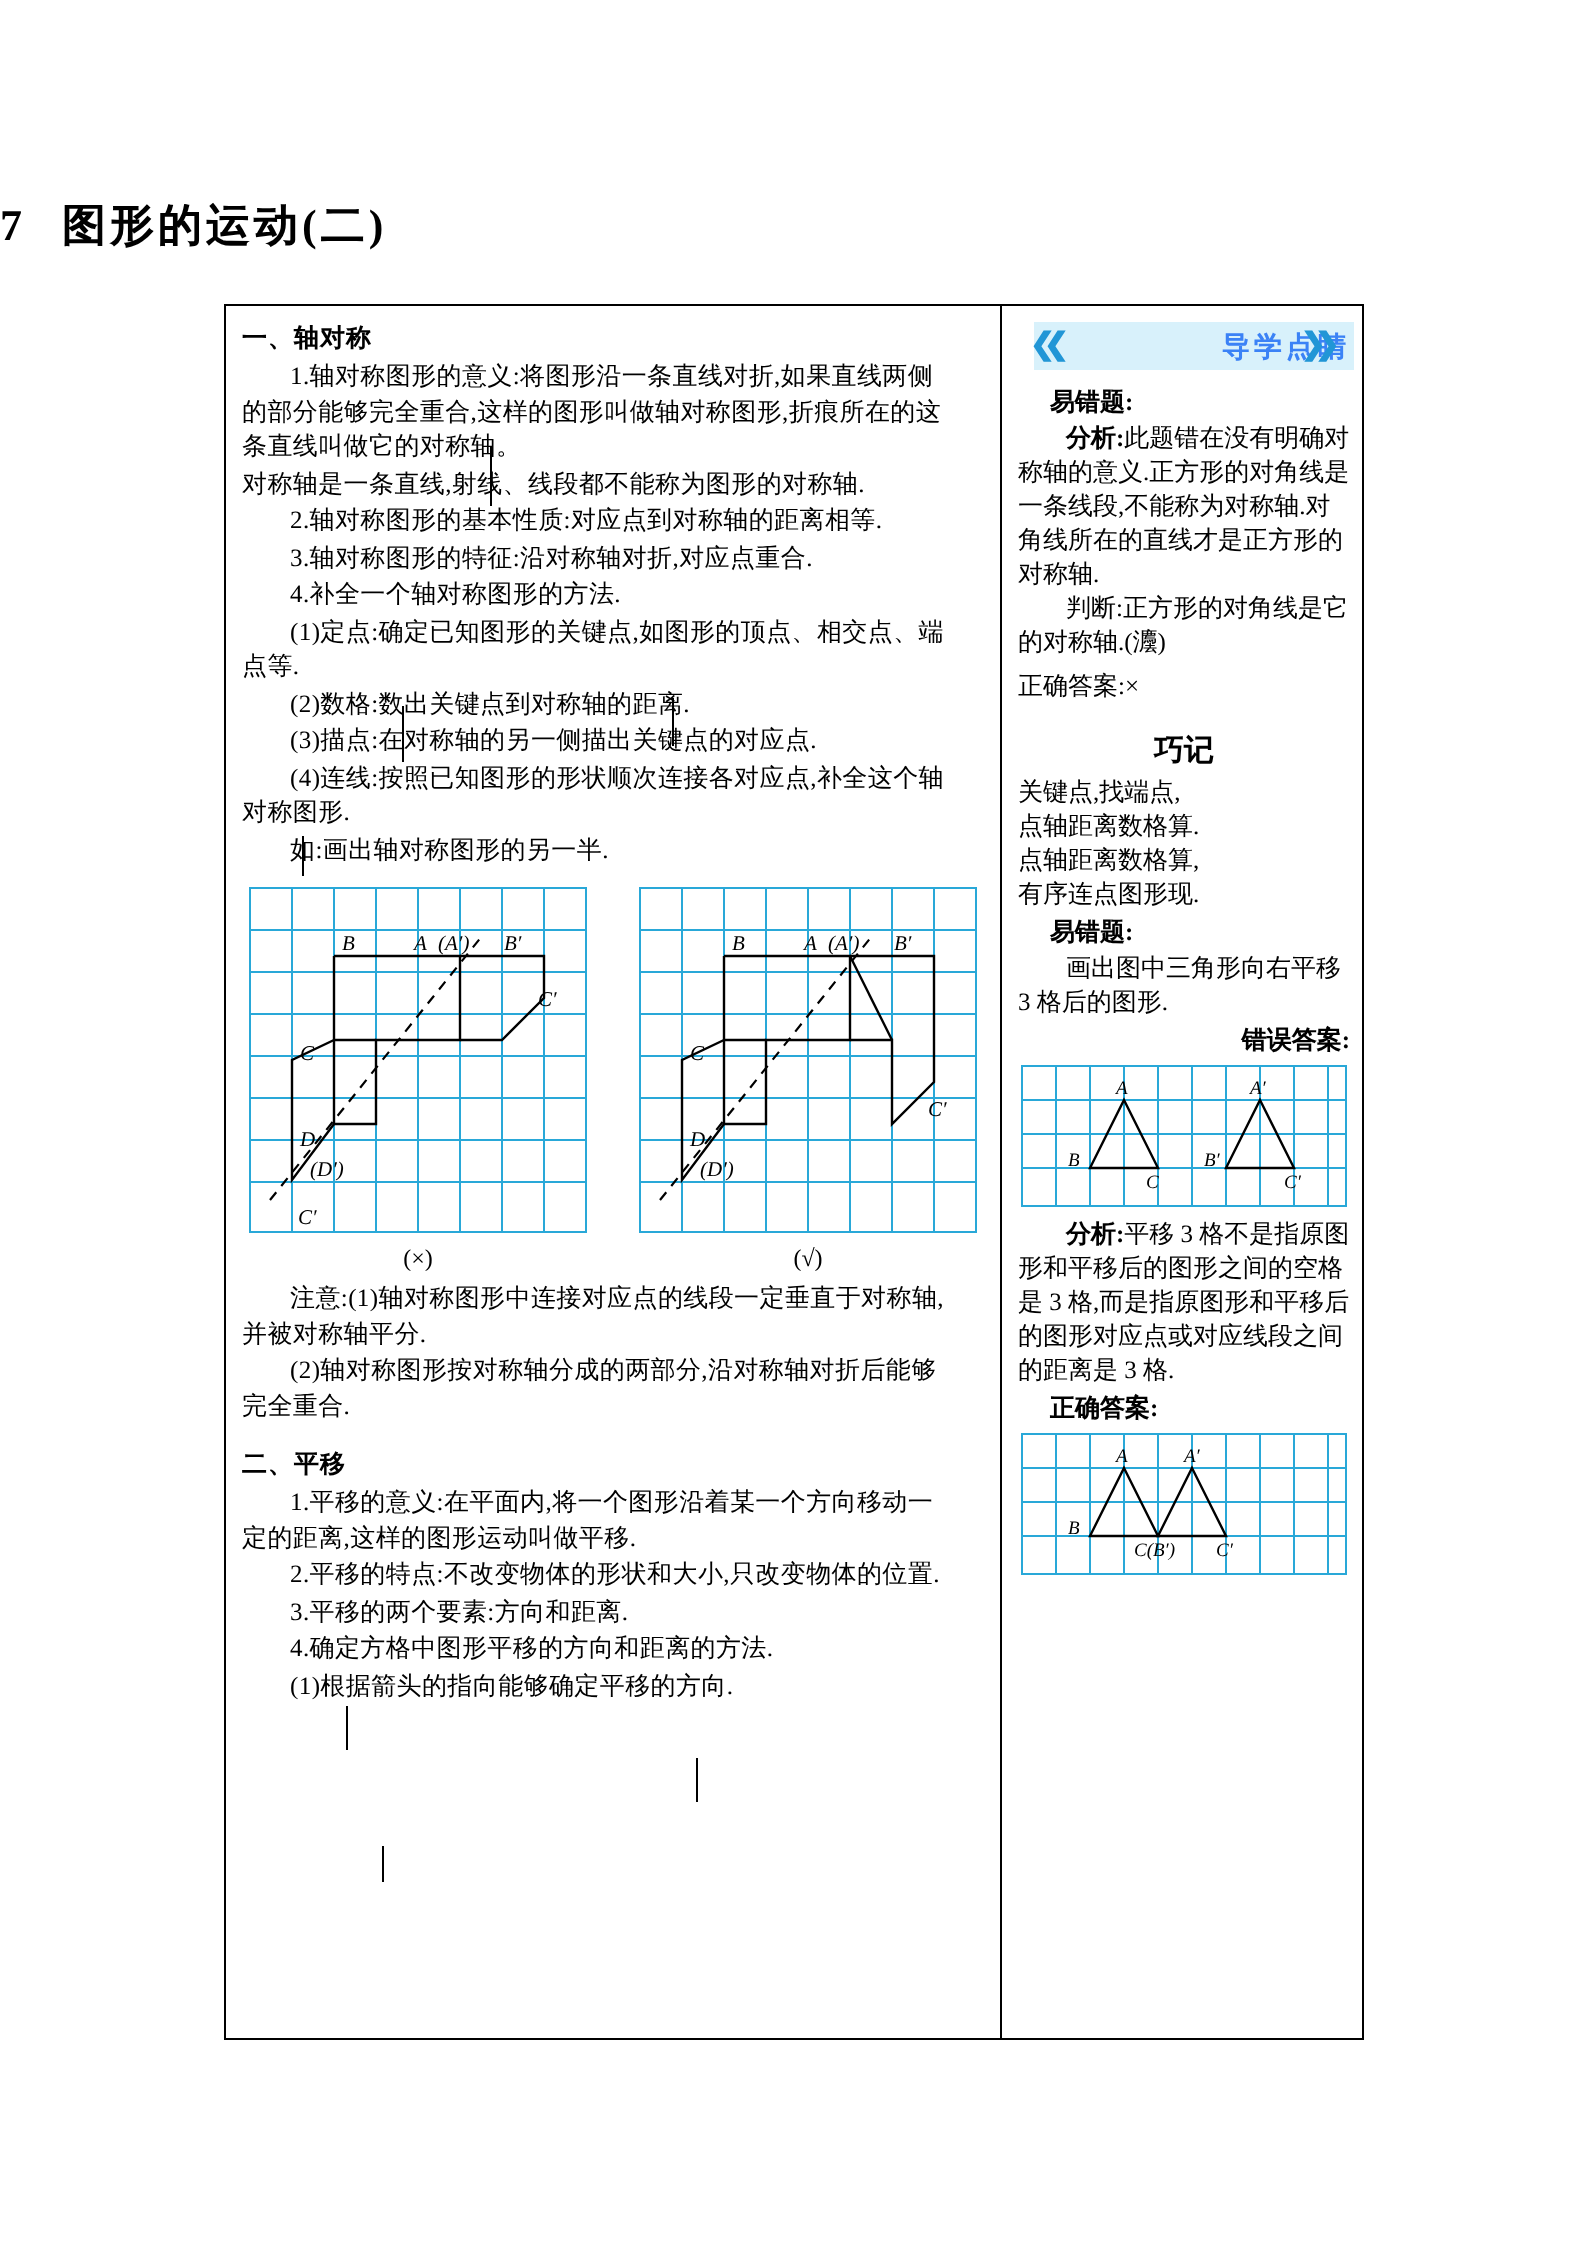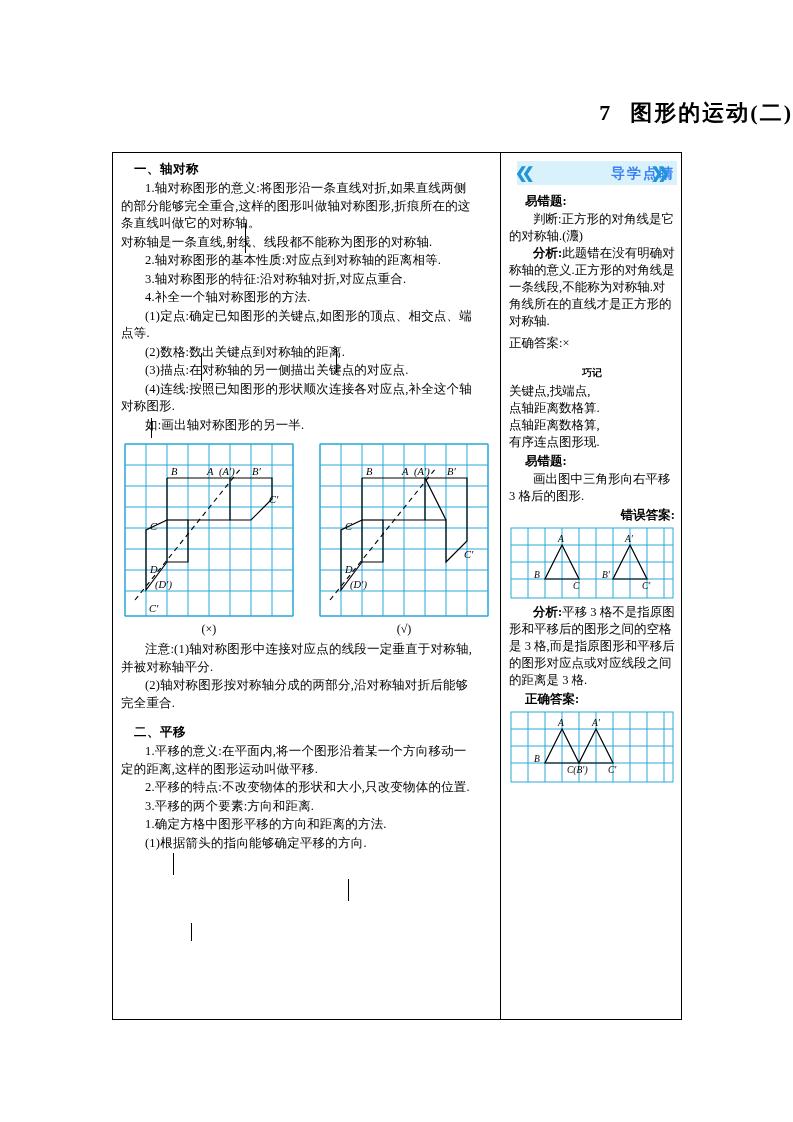--- a/index.html
+++ b/index.html
@@ -18,21 +18,21 @@
     position: relative;
     width: 793px;
     height: 1122px;
     box-sizing: border-box;
   }
   .page-title {
     position: absolute;
     top: 98px;
     left: 0;
     width: 793px;
-    text-align: right;
+    text-align: left;
     font-size: 22px;
     font-weight: bold;
     letter-spacing: 2px;
     font-family: "Liberation Serif", serif;
   }
   .page-title .num {
     margin-right: 18px;
   }
   .frame {
     position: absolute;
@@ -55,21 +55,21 @@
   .right-col {
     width: 180px;
     box-sizing: border-box;
     padding: 6px 6px 0 8px;
     position: relative;
     overflow: hidden;
   }
   .h-sec {
     font-weight: bold;
     font-size: 12.5px;
-    margin: 2px 0 2px 13px;
+    margin: 2px 0 2px 0;
     letter-spacing: 0.5px;
   }
   p.line {
     margin: 0 16px 1px 0;
     font-size: 12.5px;
     line-height: 17.5px;
     text-indent: 24px;
     letter-spacing: 0.2px;
   }
   p.noind {
@@ -126,21 +126,21 @@
     font-size: 12.5px;
     line-height: 17px;
     text-indent: 0;
   }
   p.rind {
     text-indent: 24px;
   }
   .qiaoji-title {
     text-align: center;
     font-weight: bold;
-    font-size: 10px;
+    font-size: 15px;
     margin: 14px 0 3px 0;
   }
   .ans-line {
     font-weight: normal;
     font-size: 12.5px;
     margin: 5px 0 3px 0;
   }
   
   .fig-row {
     display: flex;
@@ -297,21 +297,21 @@
         <span>(√)</span>
       </div>
 
       <p class="line" style="margin-top:4px">注意:(1)轴对称图形中连接对应点的线段一定垂直于对称轴,并被对称轴平分.</p>
       <p class="line">(2)轴对称图形按对称轴分成的两部分,沿对称轴对折后能够完全重合.</p>
 
       <div class="h-sec" style="margin-top:12px">二、平移</div>
       <p class="line">1.平移的意义:在平面内,将一个图形沿着某一个方向移动一定的距离,这样的图形运动叫做平移.</p>
       <p class="line">2.平移的特点:不改变物体的形状和大小,只改变物体的位置.</p>
       <p class="line">3.平移的两个要素:方向和距离.</p>
-      <p class="line">1.确定方格中图形平移的方向和距离的方法.</p>
+      <p class="line">4.确定方格中图形平移的方向和距离的方法.</p>
       <p class="line">(1)根据箭头的指向能够确定平移的方向.</p>
 
       <div class="stroke" style="left:132px; top:70px; height:30px;"></div>
       <div class="stroke" style="left:38px; top:265px; height:20px;"></div>
       <div class="stroke" style="left:88px; top:200px; height:28px;"></div>
       <div class="stroke" style="left:223px; top:196px; height:24px;"></div>
       <div class="stroke" style="left:60px; top:700px; height:22px;"></div>
       <div class="stroke" style="left:235px; top:726px; height:22px;"></div>
       <div class="stroke" style="left:78px; top:770px; height:18px;"></div>
     </div>
@@ -320,22 +320,22 @@
       <div class="dx-banner">
         <div class="dx-band"></div>
         <span class="chev l1">❮</span>
         <span class="chev l2">❮</span>
         <span class="chev r1">❯</span>
         <span class="chev r2">❯</span>
         <div class="dx-text">导学点睛</div>
       </div>
 
       <div class="r-lbl">易错题:</div>
+      <p class="rline rind"><b>分析:</b><span>此题错在没有明确对称轴的意义.正方形的对角线是一条线段,不能称为对称轴.对角线所在的直线才是正方形的对称轴.</span></p>
       <p class="rline rind">判断:正方形的对角线是它的对称轴.(灋)</p>
-      <p class="rline rind"><b>分析:</b><span>此题错在没有明确对称轴的意义.正方形的对角线是一条线段,不能称为对称轴.对角线所在的直线才是正方形的对称轴.</span></p>
       <div class="ans-line">正确答案:×</div>
 
       <div class="qiaoji-title">巧记</div>
       <p class="rline">关键点,找端点,</p>
       <p class="rline">点轴距离数格算.</p>
       <p class="rline">点轴距离数格算,</p>
       <p class="rline">有序连点图形现.</p>
 
       <div class="r-lbl">易错题:</div>
       <p class="rline rind">画出图中三角形向右平移 3 格后的图形.</p>

